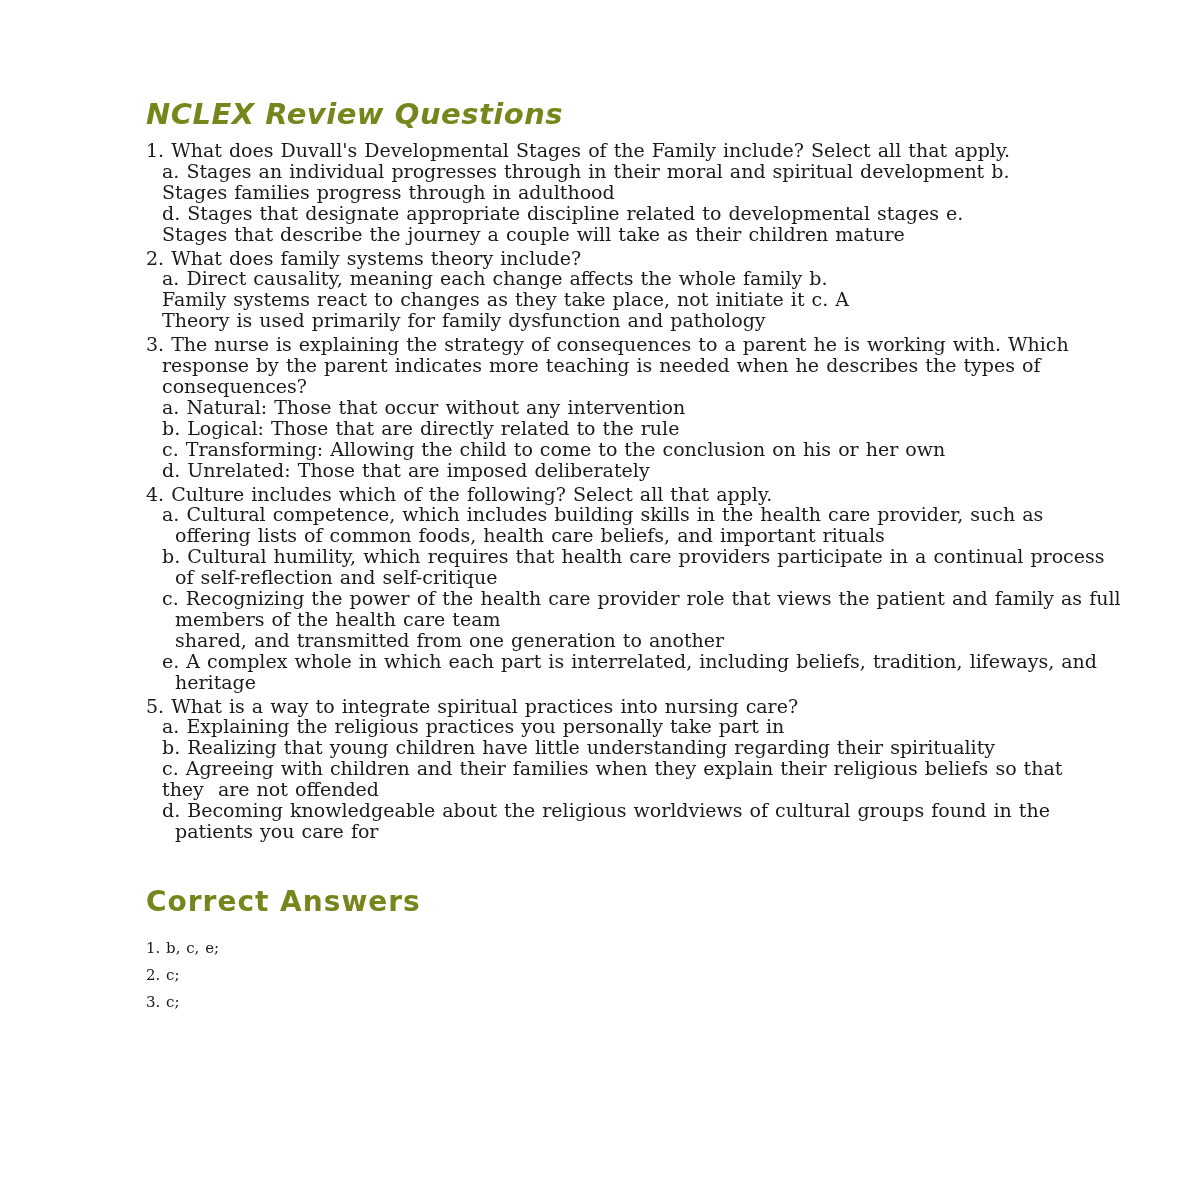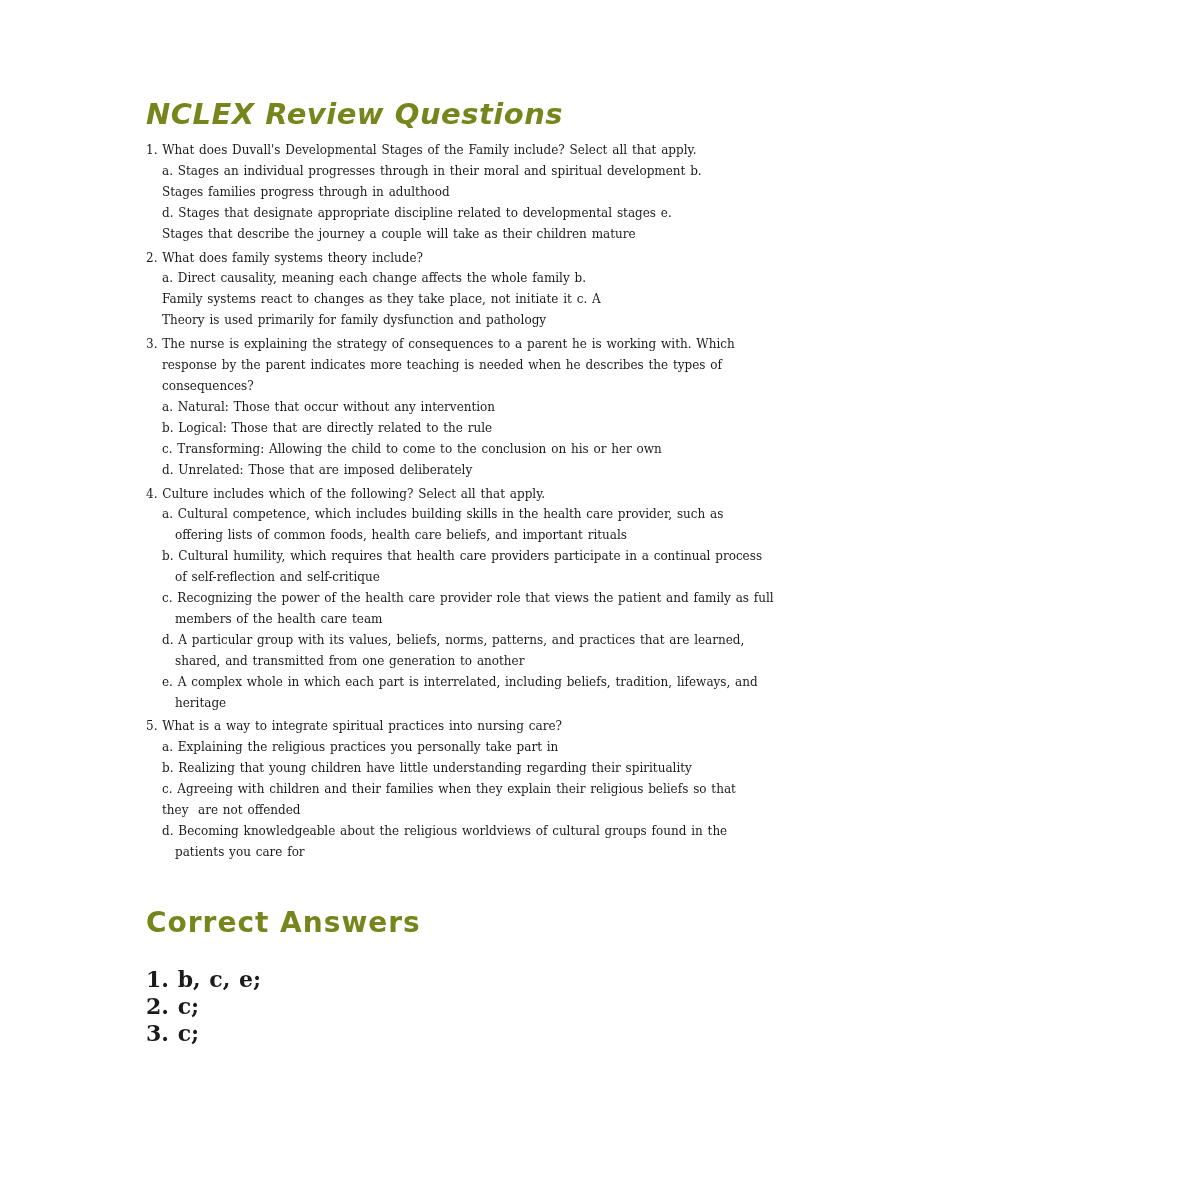--- a/index.html
+++ b/index.html
@@ -29,21 +29,21 @@
     margin:0 0 11px 0;
     font-family:"DejaVu Sans","Liberation Sans",sans-serif;
     font-weight:bold;
     font-size:29px;
     line-height:30px;
     letter-spacing:0.5px;
     color:var(--olive);
     font-style:italic;
   }
   .questions{
-    font-size:12px;
+    font-size:19px;
     line-height:20.9px;
     word-spacing:1px;
     max-width:1010px;
   }
   .question-block{
     margin:0 0 3px 0;
   }
   .q-line{
     white-space:pre-wrap;
   }
@@ -52,24 +52,23 @@
   .answers-title{
     margin:45px 0 0 0;
     font-family:"DejaVu Sans","Liberation Sans",sans-serif;
     font-weight:bold;
     font-size:28px;
     line-height:30px;
     letter-spacing:1px;
     color:var(--olive);
   }
   .answers{
-    margin-top:33px;
-    font-size:22px;
+    margin-top:23px;
+    font-size:15px;
     word-spacing:1px;
-    font-weight:bold;
   }
   .answer-line{
     line-height:17px;
     margin-bottom:10px;
     white-space:pre-wrap;
   }
 </style>
 </head>
 <body>
 
@@ -101,21 +100,20 @@
         <div class="q-line indent-1">d. Unrelated: Those that are imposed deliberately</div>
       </div>
       <div class="question-block">
         <div class="q-line indent-0">4. Culture includes which of the following? Select all that apply.</div>
         <div class="q-line indent-1">a. Cultural competence, which includes building skills in the health care provider, such as</div>
         <div class="q-line indent-2">offering lists of common foods, health care beliefs, and important rituals</div>
         <div class="q-line indent-1">b. Cultural humility, which requires that health care providers participate in a continual process</div>
         <div class="q-line indent-2">of self-reflection and self-critique</div>
         <div class="q-line indent-1">c. Recognizing the power of the health care provider role that views the patient and family as full</div>
         <div class="q-line indent-2">members of the health care team</div>
-        <div class="q-line indent-1">d. A particular group with its values, beliefs, norms, patterns, and practices that are learned,</div>
         <div class="q-line indent-2">shared, and transmitted from one generation to another</div>
         <div class="q-line indent-1">e. A complex whole in which each part is interrelated, including beliefs, tradition, lifeways, and</div>
         <div class="q-line indent-2">heritage</div>
       </div>
       <div class="question-block">
         <div class="q-line indent-0">5. What is a way to integrate spiritual practices into nursing care?</div>
         <div class="q-line indent-1">a. Explaining the religious practices you personally take part in</div>
         <div class="q-line indent-1">b. Realizing that young children have little understanding regarding their spirituality</div>
         <div class="q-line indent-1">c. Agreeing with children and their families when they explain their religious beliefs so that</div>
         <div class="q-line indent-1">they  are not offended</div>

